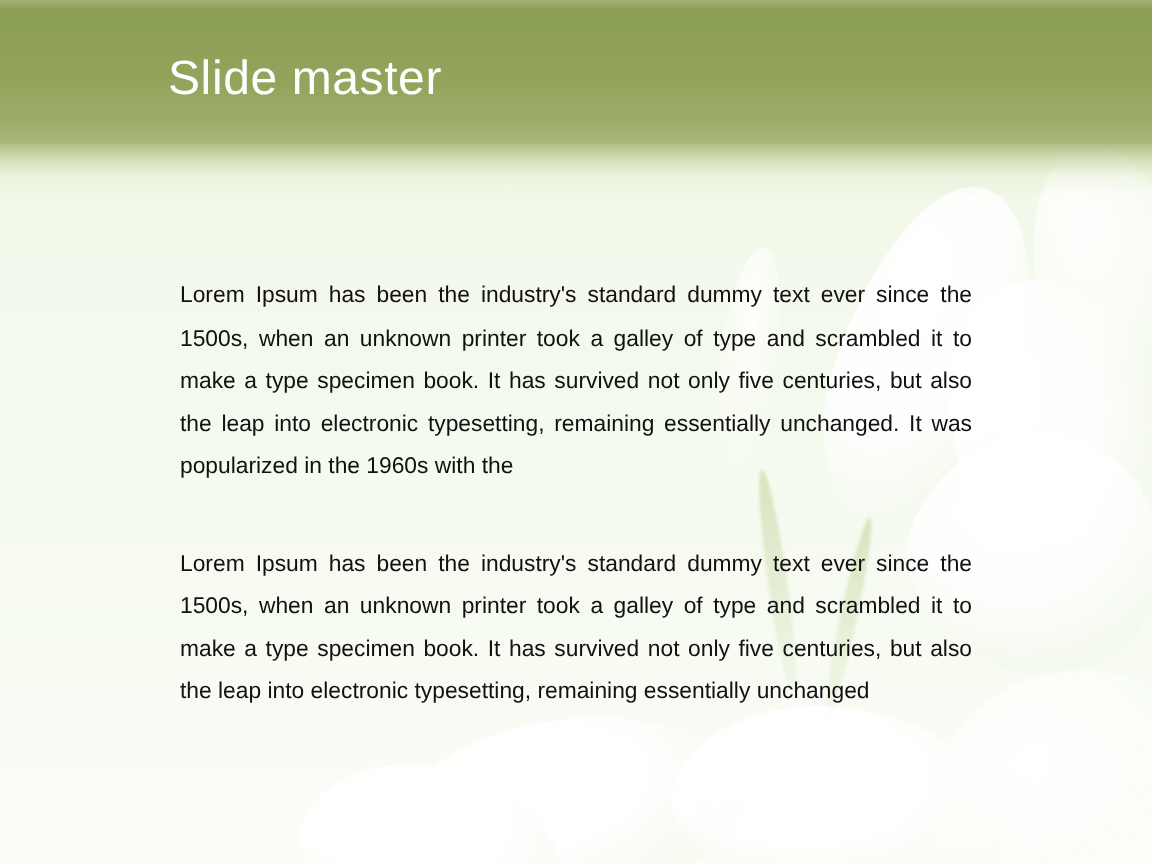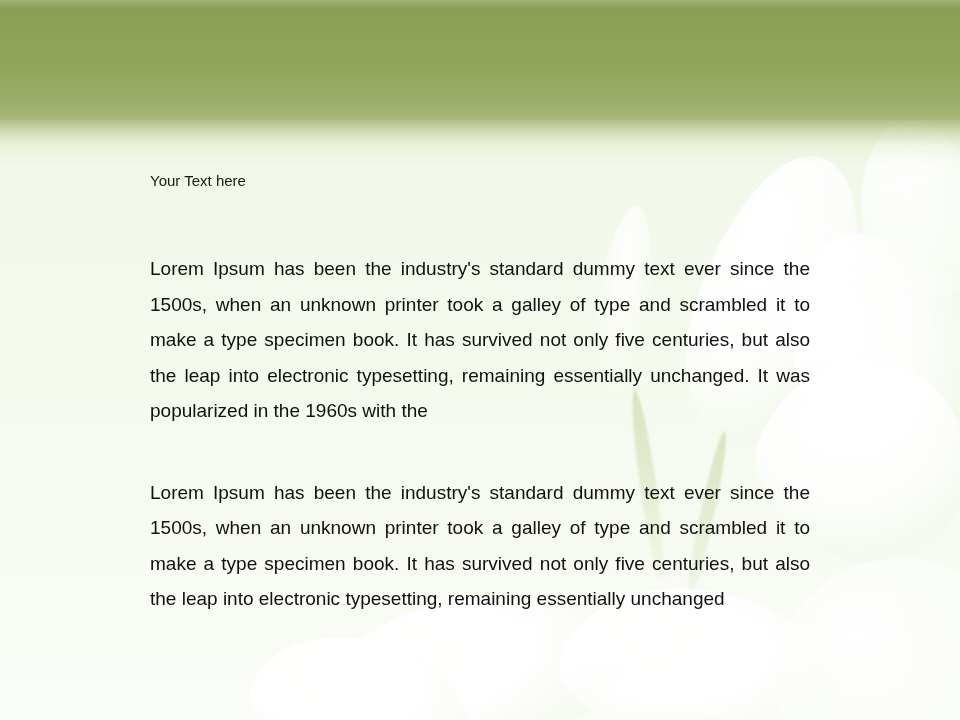--- a/index.html
+++ b/index.html
@@ -158,22 +158,22 @@
     <div class="petal" style="left:250px; top:640px; width:220px; height:130px; transform:rotate(14deg);"></div>
     <div class="petal" style="left:560px; top:590px; width:280px; height:160px; transform:rotate(9deg);"></div>
     <div class="petal soft" style="left:770px; top:560px; width:240px; height:190px; transform:rotate(-15deg);"></div>
   </div>
 
   <div class="header-band">
     <div class="header-topline"></div>
   </div>
   <div class="header-fade"></div>
 
+  <div class="slide-title">Slide master</div>
 
   <div class="body-area">
-    <p class="subhead">Your Text here</p>
     <div class="gap-1"></div>
     <p class="para">Lorem Ipsum has been the industry's standard dummy text ever since the 1500s, when an unknown printer took a galley of type and scrambled it to make a type specimen book. It has survived not only five centuries, but also the leap into electronic typesetting, remaining essentially unchanged. It was popularized in the 1960s with the</p>
     <div class="gap-2"></div>
     <p class="para">Lorem Ipsum has been the industry's standard dummy text ever since the 1500s, when an unknown printer took a galley of type and scrambled it to make a type specimen book. It has survived not only five centuries, but also the leap into electronic typesetting, remaining essentially unchanged</p>
   </div>
 
 </div>
 
 </body></html>

